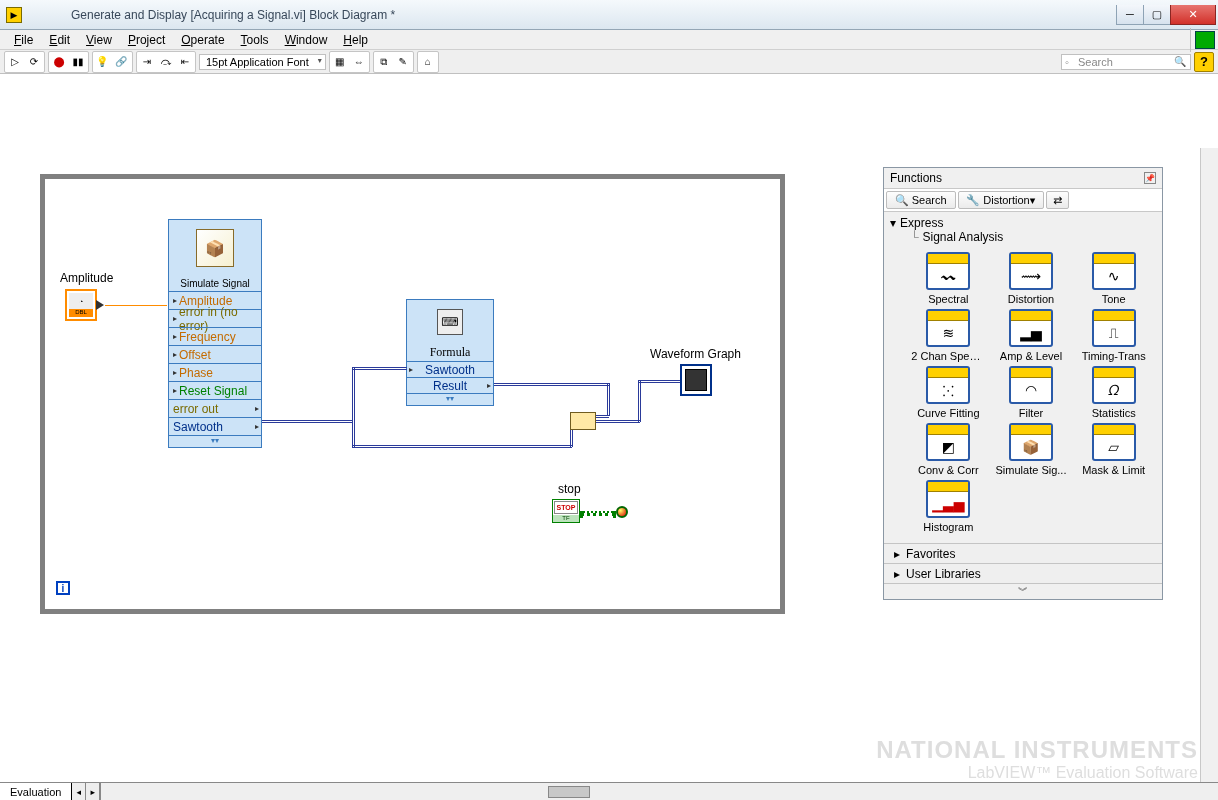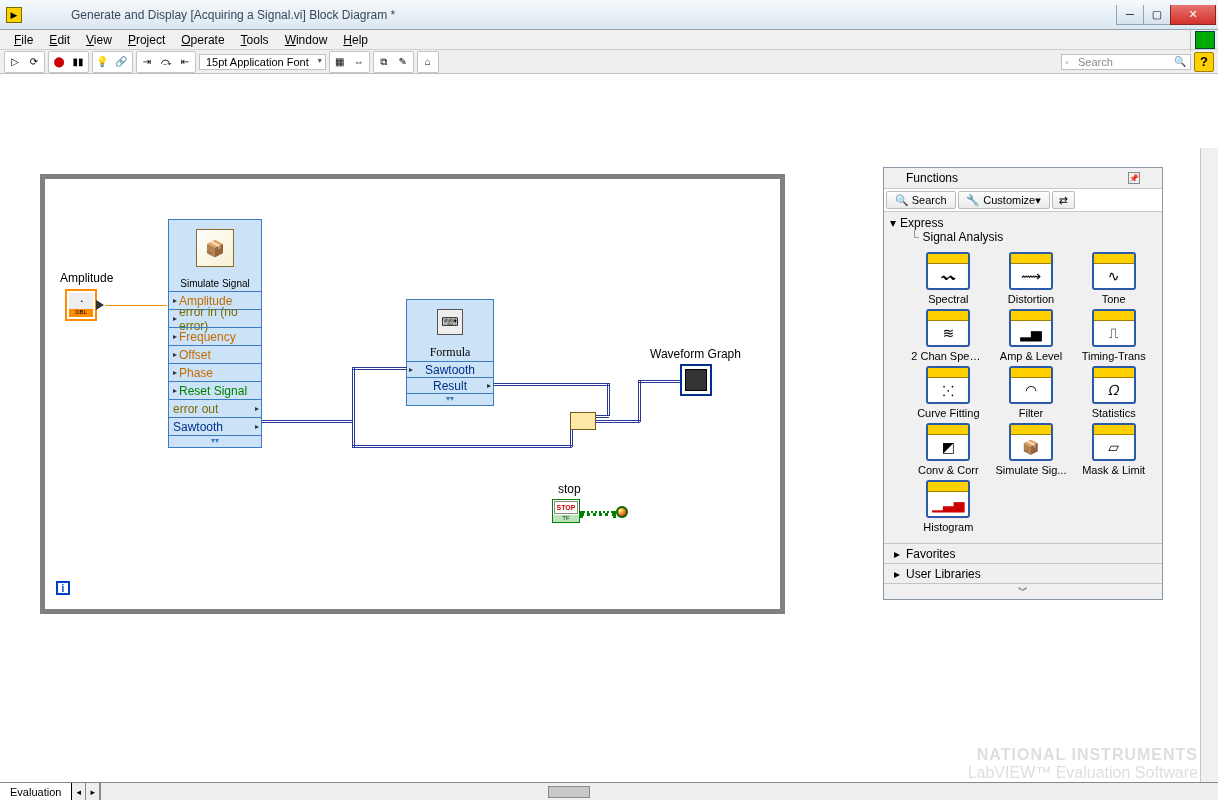--- a/index.html
+++ b/index.html
@@ -77,21 +77,21 @@
 .stopled { position: absolute; left: 616px; top: 432px; width: 12px; height: 12px; border-radius: 50%; background: radial-gradient(circle at 30% 30%, #ff6, #d00); border: 2px solid #006600; }
 
 .infoicon { position: absolute; left: 56px; top: 507px; width: 14px; height: 14px; border: 2px solid #0040c0; color: #0040c0; font-size: 10px; font-weight: bold; display: flex; align-items: center; justify-content: center; }
 
 
 .wire { position: absolute; }
 .wire.green { border-style: dotted; border-color: #008000; }
 
 
 .palette { position: absolute; left: 883px; top: 93px; width: 280px; border: 1px solid #8a97a4; background: #f0f0f0; }
-.pal-title { height: 20px; display: flex; align-items: center; padding: 0 22px; font-size: 12px; }
+.pal-title { height: 20px; display: flex; align-items: center; padding: 0 6px; font-size: 12px; }
 .pal-pin { width: 12px; height: 12px; border: 1px solid #888; margin-left: auto; font-size: 8px; display: flex; align-items: center; justify-content: center; }
 .pal-tabs { height: 24px; border-top: 1px solid #c8c8c8; border-bottom: 1px solid #c8c8c8; background: #fff; display: flex; padding: 2px; gap: 2px; }
 .pal-tab { border: 1px solid #bcbcbc; background: linear-gradient(#fdfdfd,#ebebeb); padding: 1px 8px; font-size: 11px; display: flex; align-items: center; gap: 3px; border-radius: 2px; }
 .pal-tree { padding: 4px 2px 2px 6px; font-size: 12px; }
 .pal-tree-row { display: flex; align-items: center; gap: 4px; }
 .pal-grid { display: grid; grid-template-columns: repeat(3, 1fr); gap: 4px 2px; padding: 6px 8px 10px 24px; }
 .pal-item { display: flex; flex-direction: column; align-items: center; gap: 3px; }
 .pal-item-icon { width: 44px; height: 38px; border: 2px solid #2a5aa8; border-radius: 3px; background: #fff; display: flex; flex-direction: column; cursor: pointer; }
 .pal-item-icon .bar { height: 10px; background: #ffd000; border-bottom: 1px solid #a08000; }
 .pal-item-icon .body { flex: 1; display: flex; align-items: center; justify-content: center; font-size: 14px; }
@@ -104,21 +104,21 @@
 
 
 .tabstrip { position: absolute; left: 0; bottom: 0; width: 100%; height: 18px; border-top: 1px solid #888; background: #efefef; display: flex; align-items: stretch; }
 .tabstrip-tab { padding: 0 10px; border-right: 1px solid #000000; display: flex; align-items: center; font-size: 11px; background: #fff; }
 .tabstrip-nav { width: 14px; border-right: 1px solid #888; display: flex; align-items: center; justify-content: center; font-size: 9px; background: #eee; }
 .tabstrip-scroll { flex: 1; border-left: 1px solid #888; position: relative; }
 .tabstrip-scroll::after { content:""; position:absolute; left:40%; top:3px; width:40px; height:10px; background:#c8c8c8; border:1px solid #888; }
 
 
 .watermark { position: absolute; right: 20px; bottom: 22px; color: #dedede; font-family: Arial, sans-serif; text-align: right; pointer-events: none; }
-.watermark .ni { font-size: 16px; font-weight: bold; letter-spacing: 1px; margin-left: 15px; }
+.watermark .ni { font-size: 24px; font-weight: bold; letter-spacing: 1px; margin-left: 15px; }
 .watermark .lv { font-size: 16px; }
 
 .rightgutter { position: absolute; right: 0; top: 74px; width: 18px; bottom: 18px; background: #f0f0f0; border-left: 1px solid #c8c8c8; }
 </style>
 </head>
 <body>
 
 <div class="titlebar">
   <div class="titlebar-icon">▶</div>
   <div class="titlebar-text">Generate and Display [Acquiring a Signal.vi] Block Diagram *</div>
@@ -254,21 +254,21 @@
       <span>Functions</span>
       <div class="pal-pin">📌</div>
     </div>
     <div class="pal-tabs">
       <div class="pal-tab">
           <span>🔍</span>
           <span>Search</span>
         </div>
       <div class="pal-tab">
           <span>🔧</span>
-          <span>Customize▾</span>
+          <span>Distortion▾</span>
         </div>
       <div class="pal-tab" style="padding:1px 6px">⇄</div>
     </div>
     <div class="pal-tree">
       <div class="pal-tree-row">
           <span>▾</span>
           <span>Express</span>
         </div>
       <div class="pal-tree-row" style="padding-left:20px">
           <span style="color:#888">└</span>

